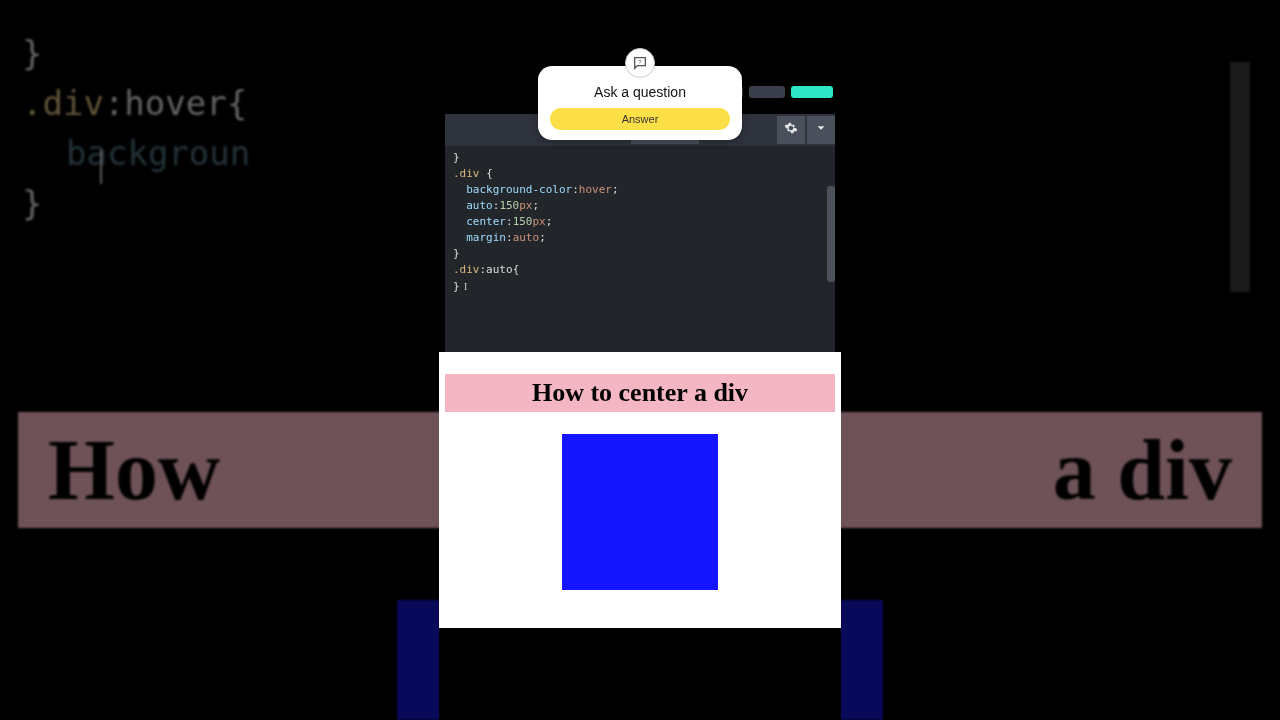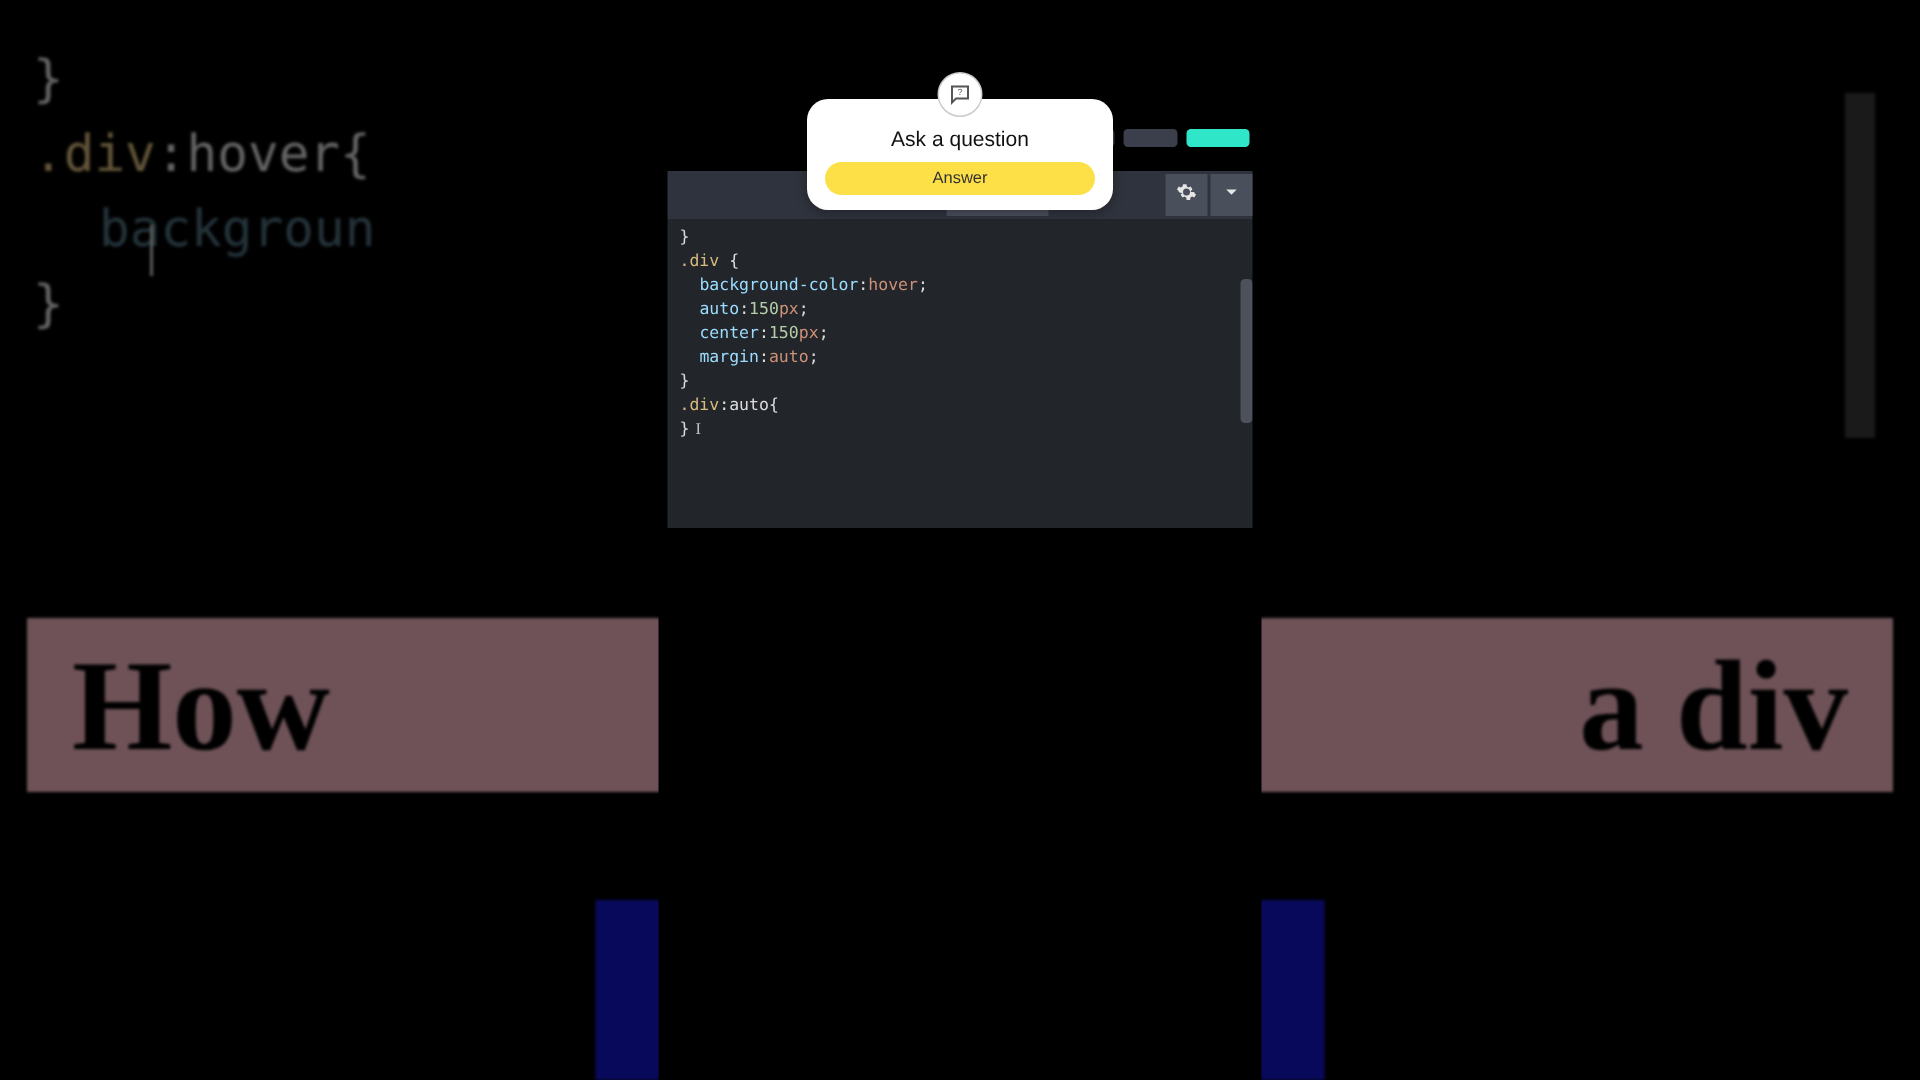--- a/index.html
+++ b/index.html
@@ -298,14 +298,20 @@
     <div class="line">  <span class="tk-prop">background-color</span><span class="tk-punc">:</span><span class="tk-val">hover</span><span class="tk-punc">;</span></div>
     <div class="line">  <span class="tk-prop">auto</span><span class="tk-punc">:</span><span class="tk-num">150</span><span class="tk-val">px</span><span class="tk-punc">;</span></div>
     <div class="line">  <span class="tk-prop">center</span><span class="tk-punc">:</span><span class="tk-num">150</span><span class="tk-val">px</span><span class="tk-punc">;</span></div>
     <div class="line">  <span class="tk-prop">margin</span><span class="tk-punc">:</span><span class="tk-val">auto</span><span class="tk-punc">;</span></div>
     <div class="line"><span class="tk-brace">}</span></div>
     <div class="line"><span class="tk-sel">.div</span><span class="tk-pseudo">:auto</span><span class="tk-brace">{</span></div>
     <div class="line"><span class="tk-brace">}</span><span class="i-cursor">I</span></div>
     <div class="code-scroll"></div>
   </div>
 
+  <div class="preview">
+    <div class="preview-heading">How to center a div</div>
+    <div class="preview-box-wrap">
+      <div class="preview-box"></div>
+    </div>
+  </div>
 
 </div>
 
 </body></html>

